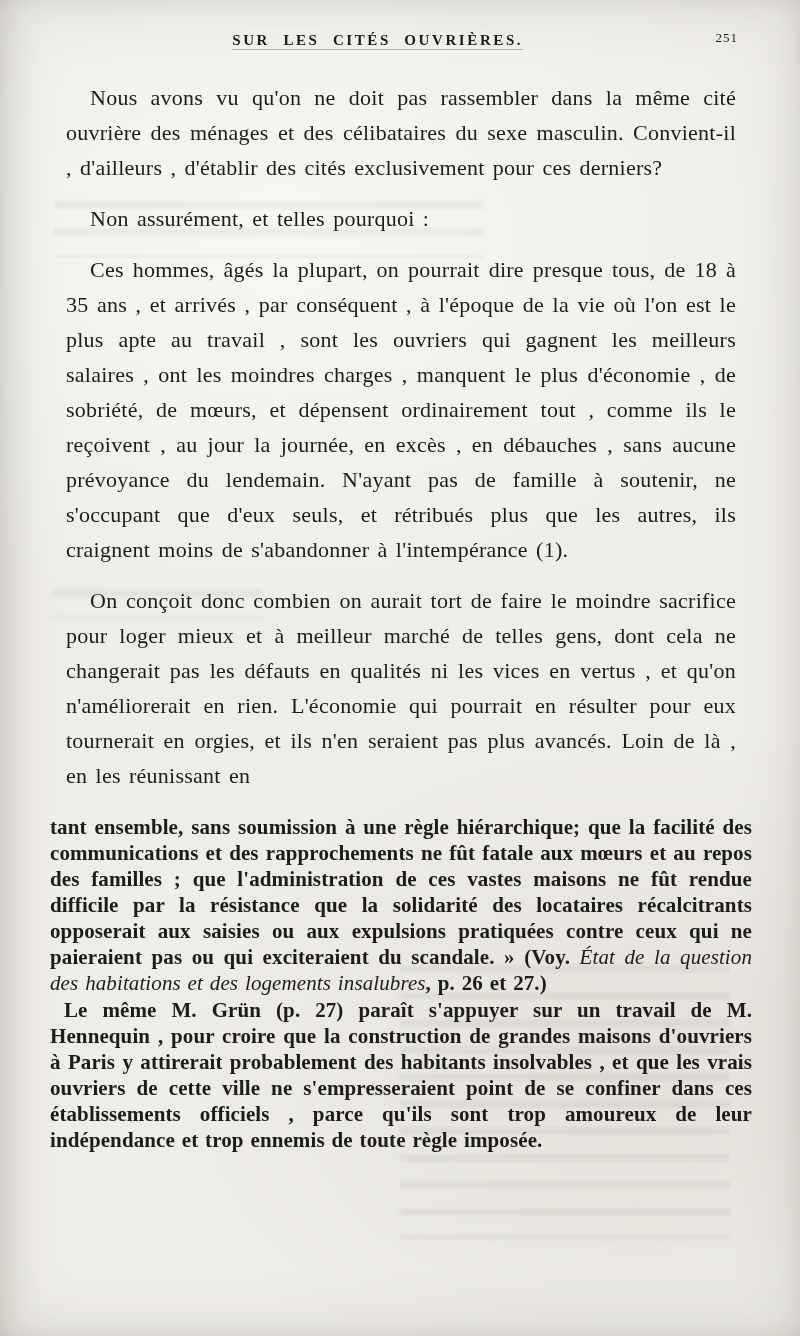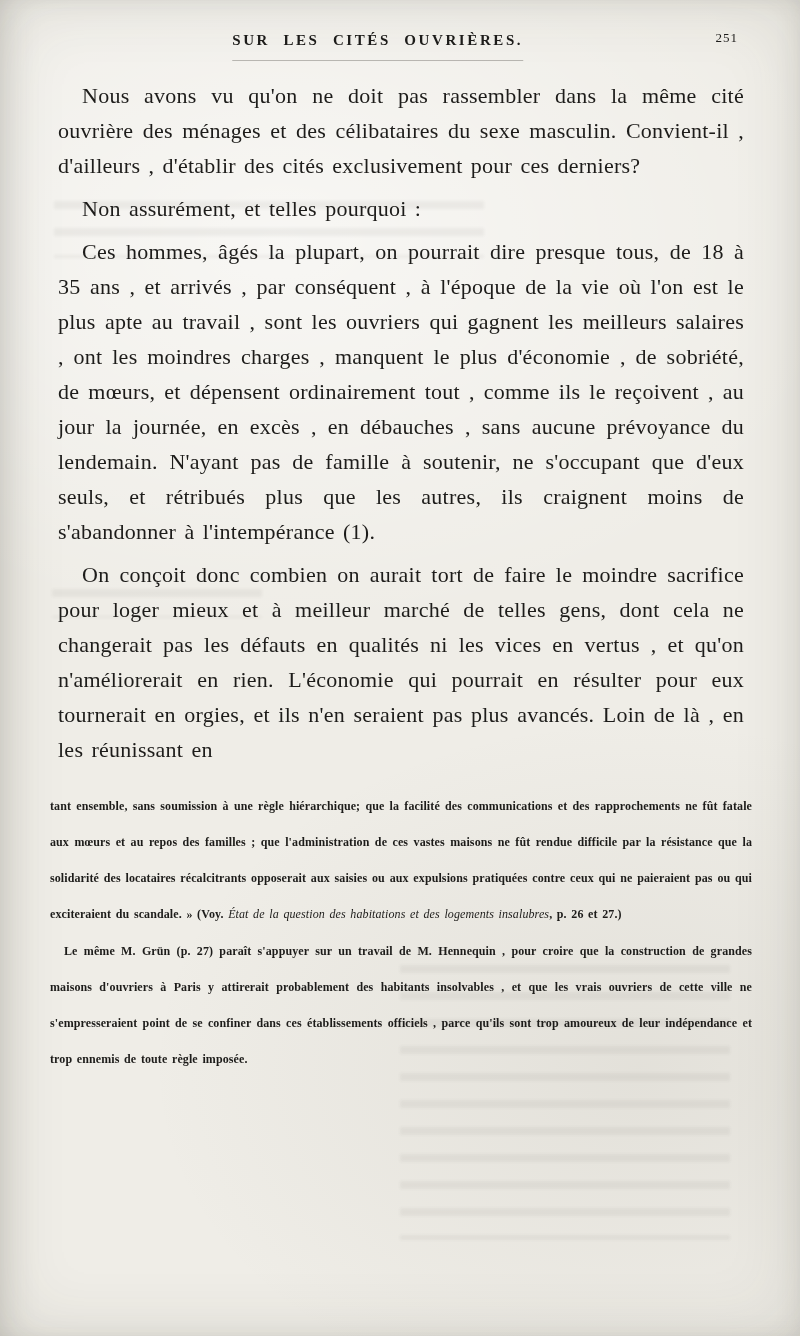--- a/index.html
+++ b/index.html
@@ -40,48 +40,48 @@
   .head-title {
     position: absolute;
     left: 50%;
     top: 2px;
     transform: translateX(-58%);
     font-size: 15px;
     font-weight: bold;
     letter-spacing: 2.6px;
     word-spacing: 7px;
     white-space: nowrap;
-    padding-bottom: 11px;
+    padding-bottom: 0;
     border-bottom: 1px solid rgba(50,45,40,0.30);
   }
   .page-number {
     position: absolute;
     right: 14px;
     top: 0;
     font-size: 13px;
     letter-spacing: 1px;
   }
   
   .body-text {
     font-size: 22px;
     line-height: 35px;
     text-align: justify;
     letter-spacing: 0.25px;
     word-spacing: 2.5px;
   }
   .body-text p {
-    margin: 8px;
+    margin: 16px;
     text-indent: 24px;
   }
   
   .footnotes {
     margin-top: 21px;
-    font-size: 12px;
+    font-size: 21px;
     font-weight: bold;
-    line-height: 36px;
+    line-height: 26px;
     text-align: justify;
     letter-spacing: 0.1px;
     word-spacing: 1.5px;
   }
   .footnotes p {
     margin: 0 0 1px 0;
   }
   .footnotes p.indent {
     text-indent: 14px;
   }

